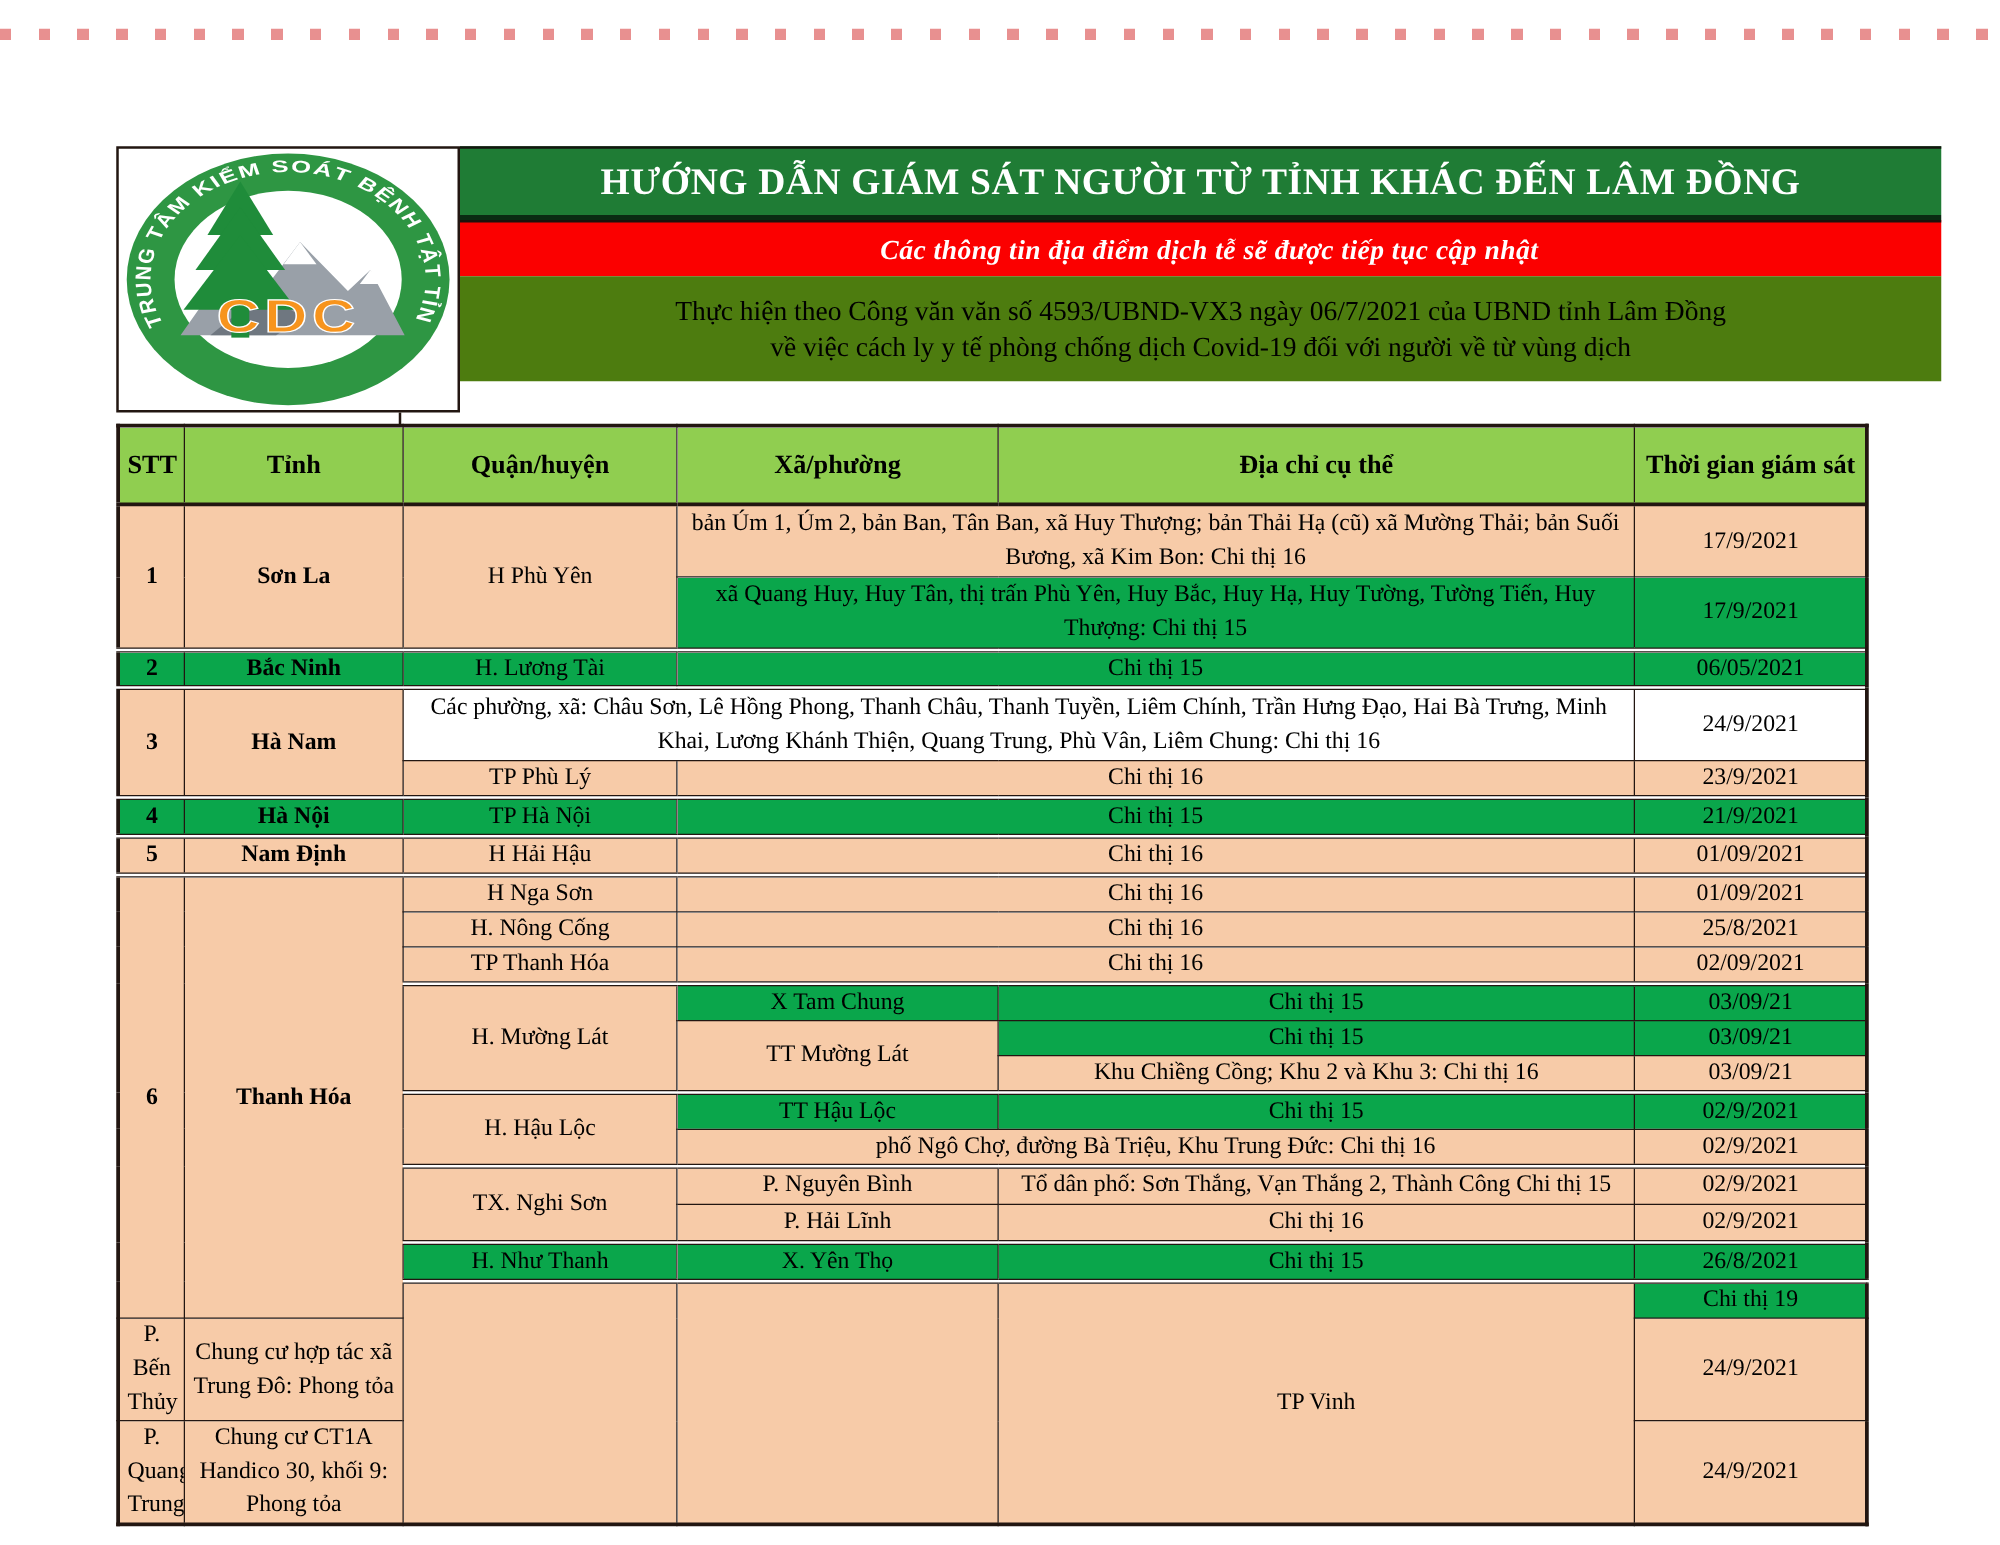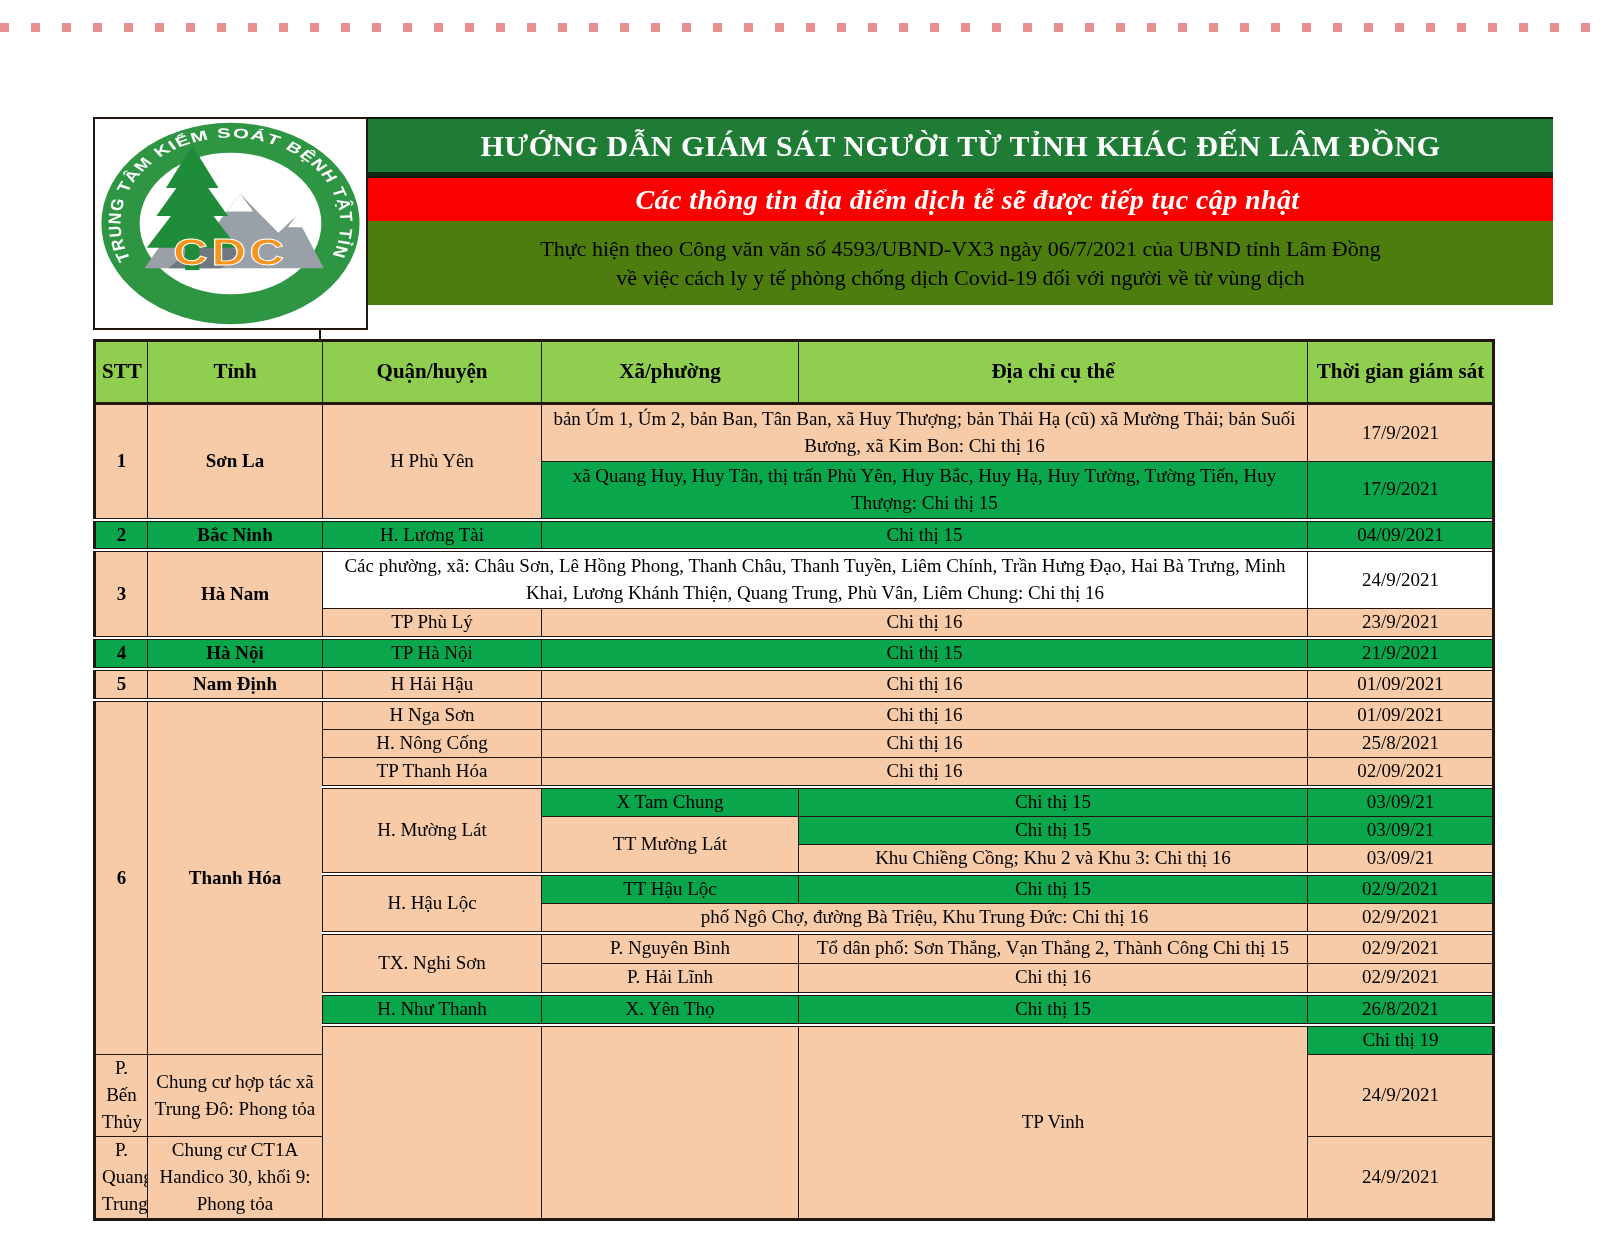--- a/index.html
+++ b/index.html
@@ -15,21 +15,21 @@
     border:2px solid var(--border,#221611);box-sizing:border-box;display:flex;align-items:center;justify-content:center;}
   .logo-cell svg{display:block;}
 
   
   .header-right{position:absolute;left:368px;top:117px;width:1185px;}
   .bar-title{height:55px;background:var(--banner_green,#1F7C35);color:#fff;font-weight:bold;font-size:30px;
     display:flex;align-items:center;justify-content:center;border-top:2px solid #14140f;box-sizing:border-box;letter-spacing:.5px;}
   .bar-divider{height:4px;background:var(--divider_green,#0A2B12);}
   .bar-update{height:32px;background:var(--banner_green,#1F7C35);color:#fff;font-weight:bold;font-size:24px;
     display:flex;align-items:center;justify-content:center;white-space:pre;}
-  .bar-alert{height:45px;background:var(--alert_red,#FB0000);color:#fff;font-weight:bold;font-style:italic;font-size:28px;
+  .bar-alert{height:45px;background:var(--alert_red,#FB0000);color:#fff;font-weight:bold;font-style:italic;font-size:22px;
     display:flex;align-items:center;justify-content:center;border-top:2px solid #1c120c;box-sizing:border-box;letter-spacing:.4px;padding-left:14px;}
   .notes{height:84px;background:#4d7c0f;display:flex;flex-direction:column;align-items:center;justify-content:center;
     font-size:22px;line-height:29px;}
 
   .divider-tick{position:absolute;left:319px;top:330px;width:2px;height:11px;background:var(--border,#221611);}
 
   
   table.main{position:absolute;left:93px;top:339px;width:1399px;border-collapse:collapse;table-layout:fixed;
     border:3px solid var(--border,#221611);}
   table.main th,table.main td{border:1.5px solid var(--border,#221611);text-align:center;vertical-align:middle;
@@ -116,21 +116,21 @@
         </tr>
         <tr style="height: 58px; border-radius: 23px;">
           <td colspan="2" class="bg-green">xã Quang Huy, Huy Tân, thị trấn Phù Yên, Huy Bắc, Huy Hạ, Huy Tường, Tường Tiến, Huy Thượng: Chi thị 15</td>
           <td class="bg-green">17/9/2021</td>
         </tr>
         <tr class="thick" style="height: 28px;">
           <td class="bg-green bold">2</td>
           <td class="bg-green bold">Bắc Ninh</td>
           <td class="bg-green">H. Lương Tài</td>
           <td colspan="2" class="bg-green">Chi thị 15</td>
-          <td class="bg-green">04/09/2021</td>
+          <td class="bg-green">06/05/2021</td>
         </tr>
         <tr class="thick" style="height: 58px;">
           <td rowspan="2" class="bg-peach bold">3</td>
           <td rowspan="2" class="bg-peach bold">Hà Nam</td>
           <td colspan="3" class="bg-white">Các phường, xã: Châu Sơn, Lê Hồng Phong, Thanh Châu, Thanh Tuyền, Liêm Chính, Trần Hưng Đạo, Hai Bà Trưng, Minh Khai, Lương Khánh Thiện, Quang Trung, Phù Vân, Liêm Chung: Chi thị 16</td>
           <td class="bg-white">24/9/2021</td>
         </tr>
         <tr style="height: 27px;">
           <td class="bg-peach">TP Phù Lý</td>
           <td colspan="2" class="bg-peach">Chi thị 16</td>

